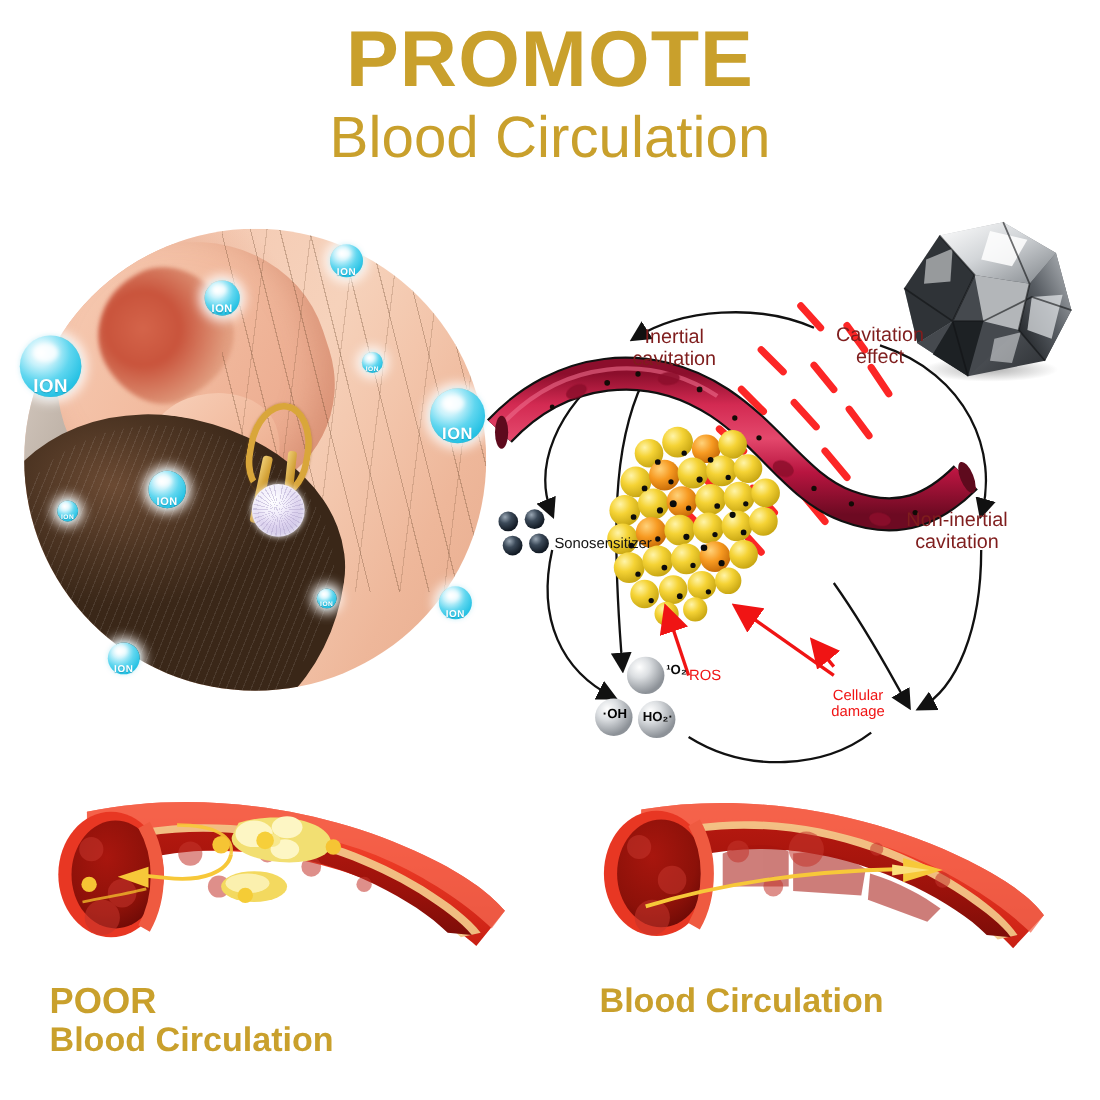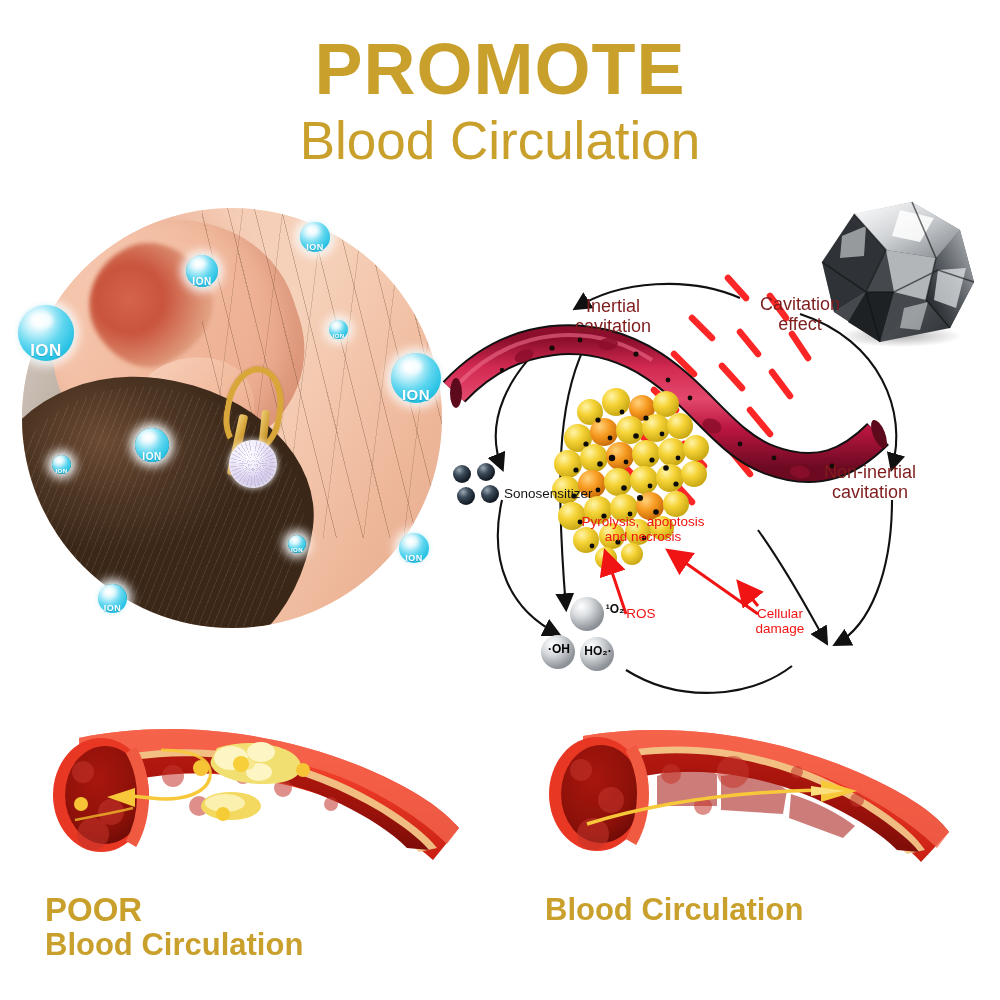--- a/index.html
+++ b/index.html
@@ -6,21 +6,21 @@
   body{
     width:1000px;height:1000px;
     background:#ffffff;
     font-family:"Liberation Sans", sans-serif;
     overflow:hidden;
     position:relative;
   }
   .stage{position:absolute;left:0;top:0;width:1000px;height:1000px;}
 
   
-  .title-block{position:absolute;left:0;top:18px;width:1000px;text-align:center;margin-top:15px;}
+  .title-block{position:absolute;left:0;top:18px;width:1000px;text-align:center;}
   .title-main{
     font-size:72px;font-weight:bold;letter-spacing:1px;
     color:#c9a02c;line-height:1.0;margin:0;
   }
   .title-sub{
     font-size:53px;font-weight:normal;color:#c9a02c;
     line-height:1.15;margin:6px 0 0 0;letter-spacing:0px;
   }
 
   
@@ -456,23 +456,22 @@
         <path d="M318,344 L300,322"></path>
       </g>
     </svg>
 
     <div class="sci-lbl lbl-blue" style="left:123px;top:34px;width:100px;">
       <span>Inertial<br>cavitation</span>
     </div>
     <div class="sci-lbl lbl-blue" style="left:310px;top:32px;width:100px;">Cavitation<br>effect</div>
     <div class="sci-lbl lbl-blue" style="left:374px;top:200px;width:112px;">Non-inertial<br>cavitation</div>
     <div class="sci-lbl lbl-black" style="left:64px;top:206px;width:126px;text-align:left;">Sonosensitizer</div>
-    <div class="sci-lbl lbl-red" style="left:108px;top:252px;width:190px;">Pyrolysis,&nbsp; apoptosis<br>and necrosis</div>
     <div class="sci-lbl lbl-red" style="left:176px;top:344px;width:50px;">ROS</div>
-    <div class="sci-lbl lbl-red" style="left:290px;top:344px;width:100px;">Cellular<br>damage</div>
+    <div class="sci-lbl lbl-red" style="left:290px;top:362px;width:100px;">Cellular<br>damage</div>
     <div class="sci-lbl" style="left:130px;top:341px;width:36px;color:#0a0a0a;font-size:12px;font-weight:bold;padding-left:27px;">¹O₂</div>
     <div class="sci-lbl" style="left:101px;top:381px;width:36px;color:#000000;font-size:12px;font-weight:bold;">·OH</div>
     <div class="sci-lbl" style="left:138px;top:383px;width:40px;color:#0a0a0a;font-size:12px;font-weight:bold;">HO₂·</div>
   </div>
 
   <div class="vessel" id="vessel-poor">
     <svg width="430" height="180" viewBox="0 0 430 180">
       <defs>
         <linearGradient id="pOuter" x1="0" y1="0" x2="0" y2="1">
           <stop offset="0%" stop-color="#f4513a"></stop>

